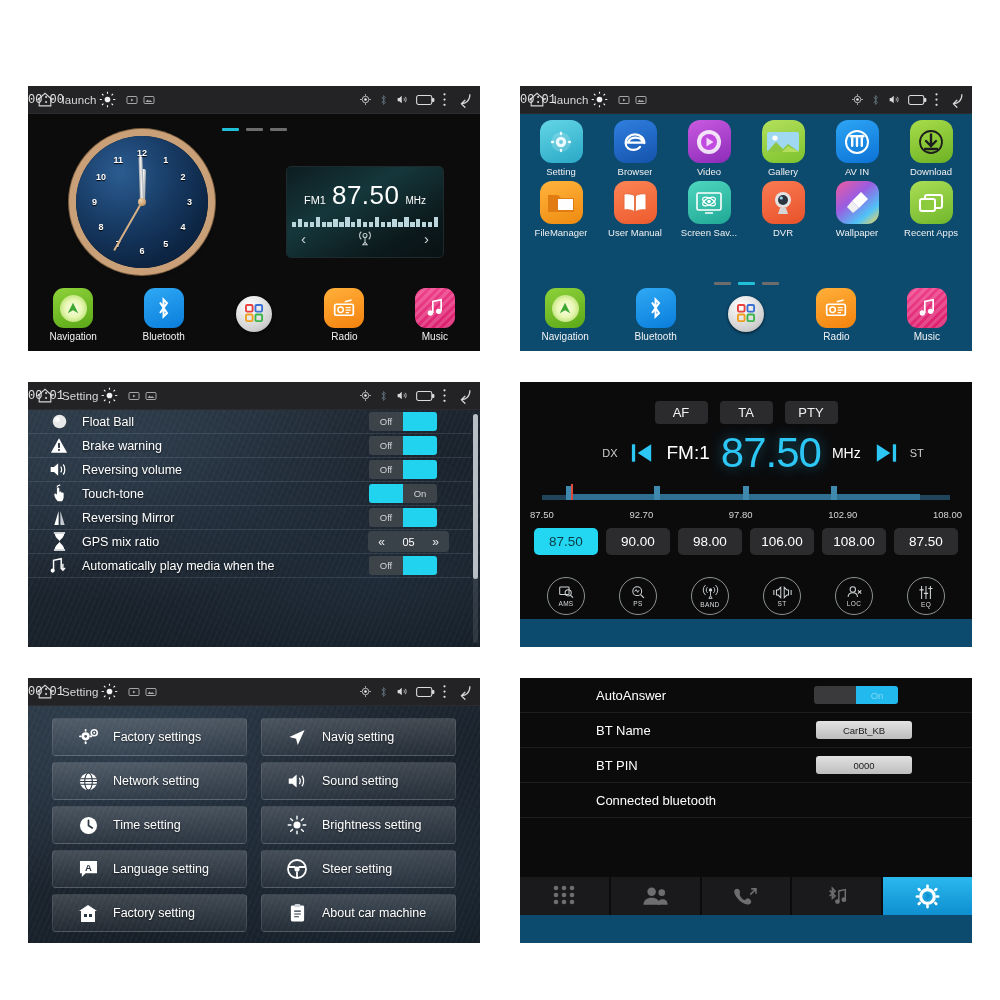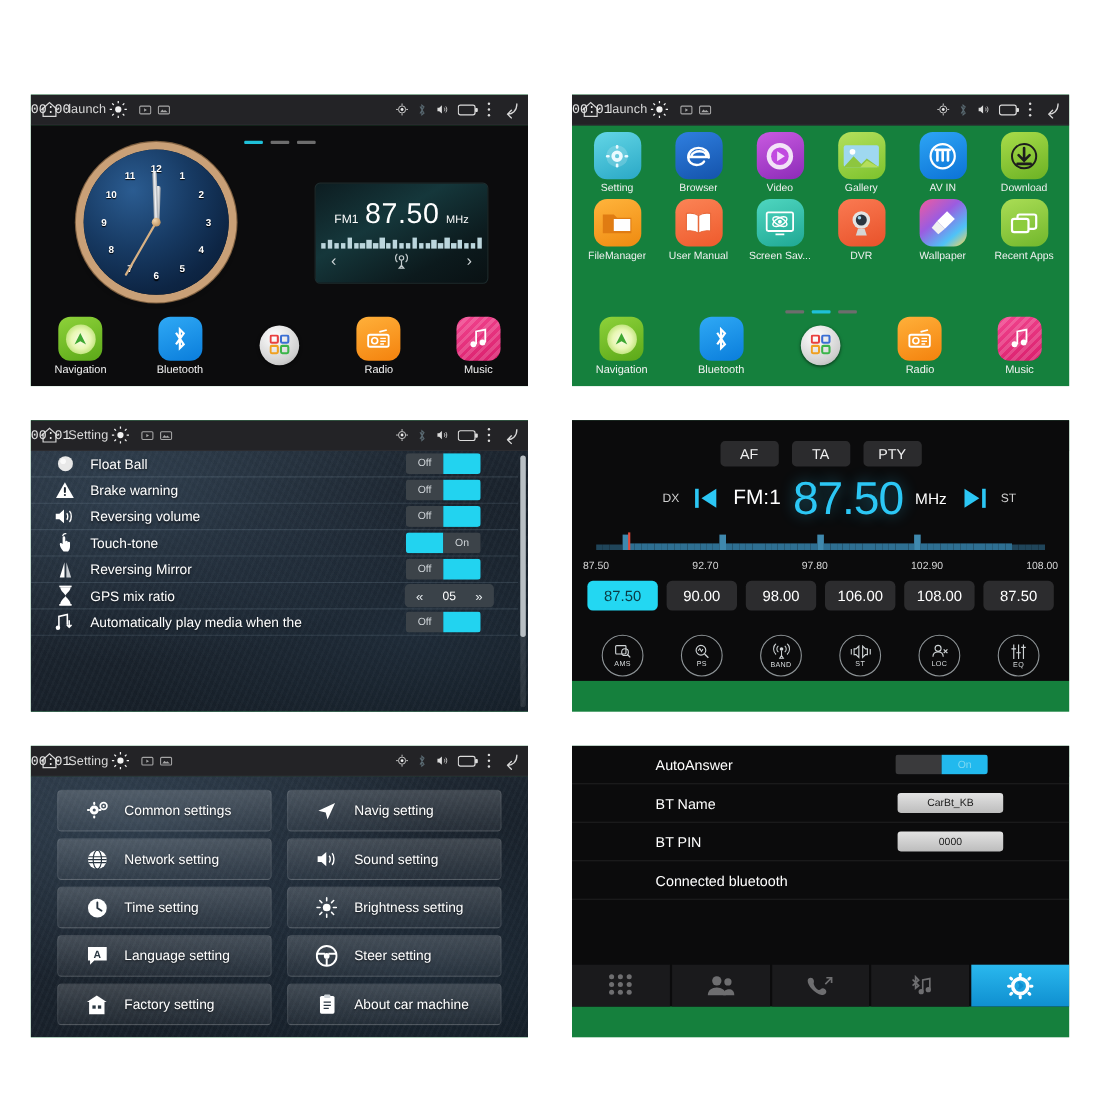--- a/index.html
+++ b/index.html
@@ -15,21 +15,21 @@
     left: 28px; top: 86px;
     width: 944px; height: 862px;
     display: grid;
     grid-template-columns: 452px 452px;
     grid-template-rows: 265px 265px 265px;
     column-gap: 40px;
     row-gap: 31px;
   }
   .panel {
     position: relative;
-    background: #15803d;
+    background: #0c4a6e;
     overflow: hidden;
   }
 
   
   .statusbar {
     height: 28px;
     background: #232326;
     display: flex;
     align-items: center;
     padding: 0 7px;
@@ -1103,21 +1103,21 @@
                 <g fill="#fff">
                   <rect x="7" y="1" width="2" height="3" rx="1"></rect>
                   <rect x="7" y="14" width="2" height="3" rx="1"></rect>
                   <rect x="1" y="7.8" width="3" height="2" rx="1"></rect>
                   <rect x="12" y="7.8" width="3" height="2" rx="1"></rect>
                 </g>
                 <circle cx="17" cy="5" r="3.2" fill="none" stroke="#fff" stroke-width="1.6"></circle>
                 <circle cx="17" cy="5" r="1" fill="#fff"></circle>
               </svg>
           </span>
-          <span class="mbtn-lb">Common settings</span>
+          <span class="mbtn-lb">Factory settings</span>
         </div>
         <div class="mbtn">
           <span class="mbtn-ic">
             <svg width="20" height="19" viewBox="0 0 20 20">
                 <path d="M18 2L2 9.5l7 1.8 1.8 6.7z" fill="#fff"></path>
               </svg>
           </span>
           <span class="mbtn-lb">Navig setting</span>
         </div>
 

